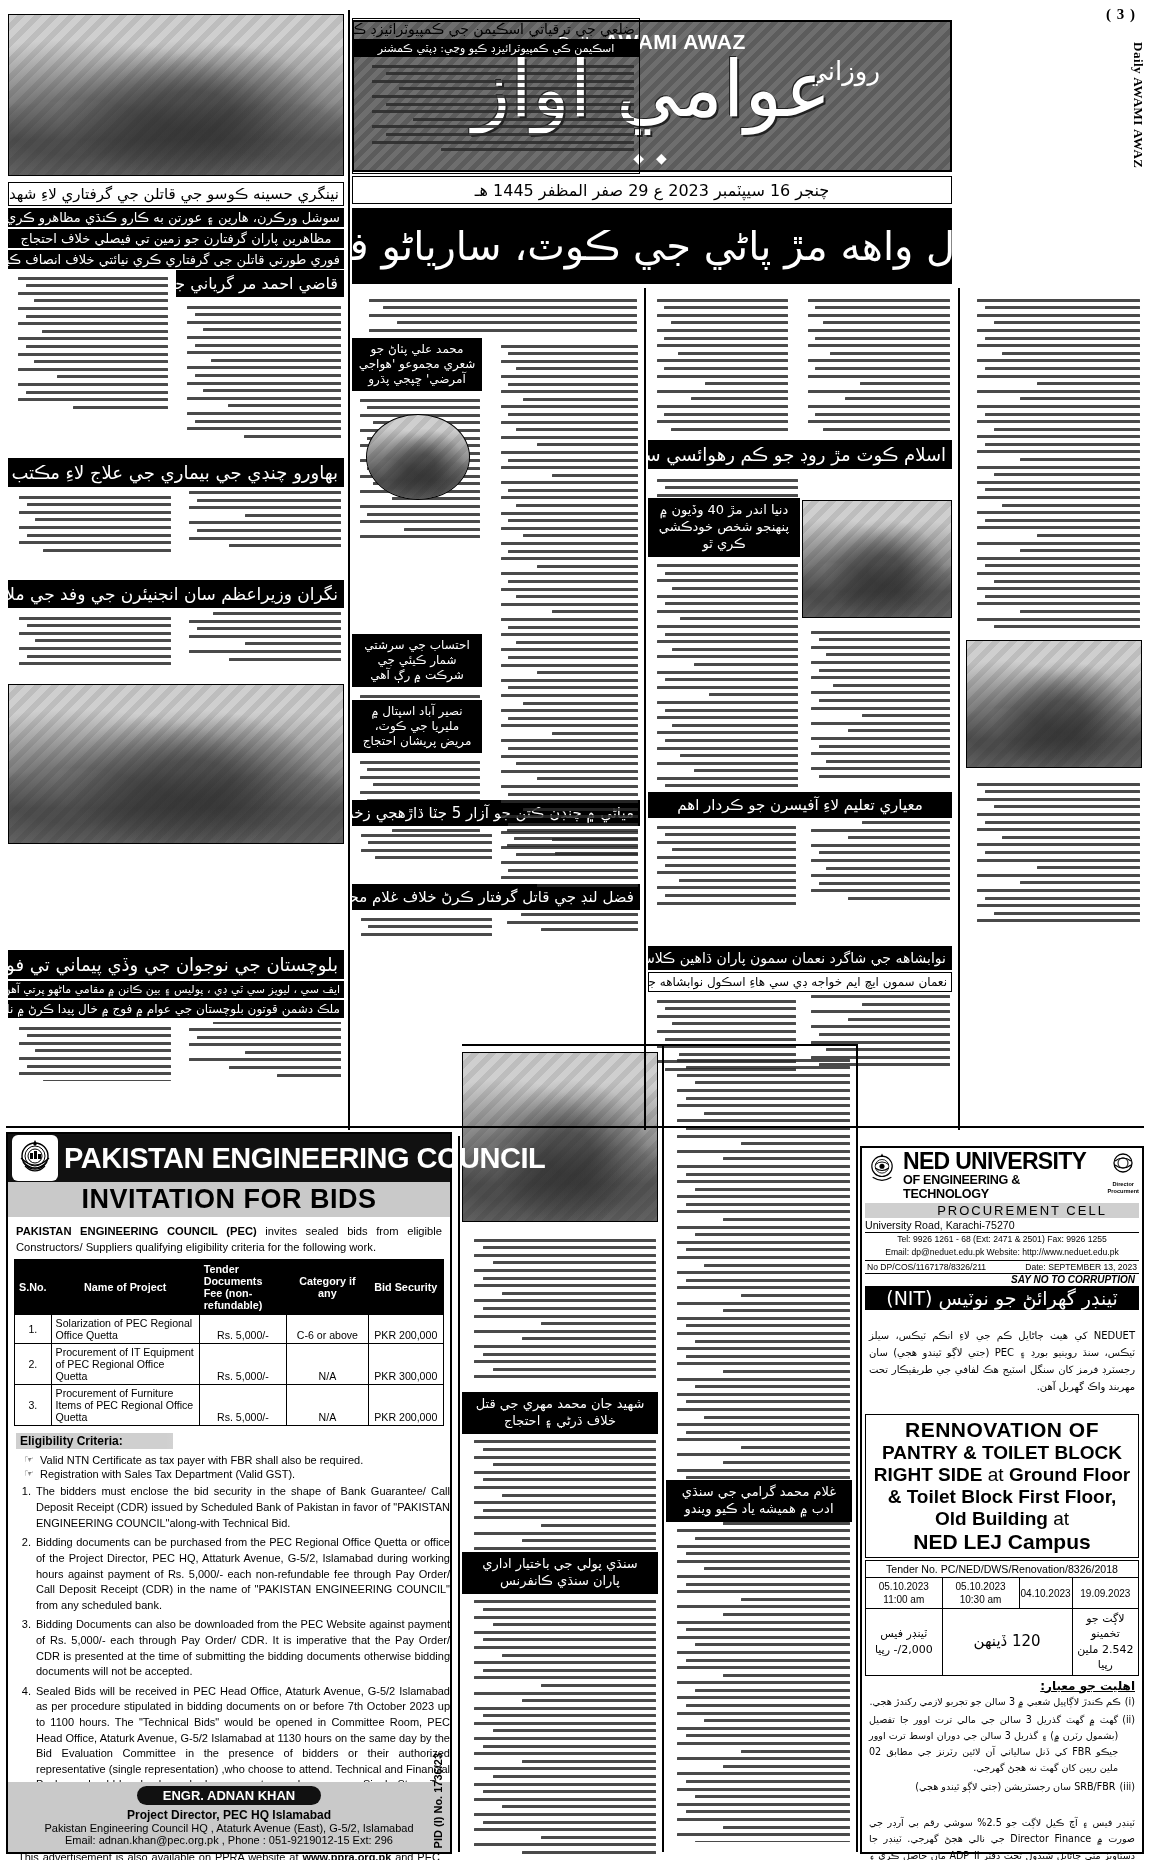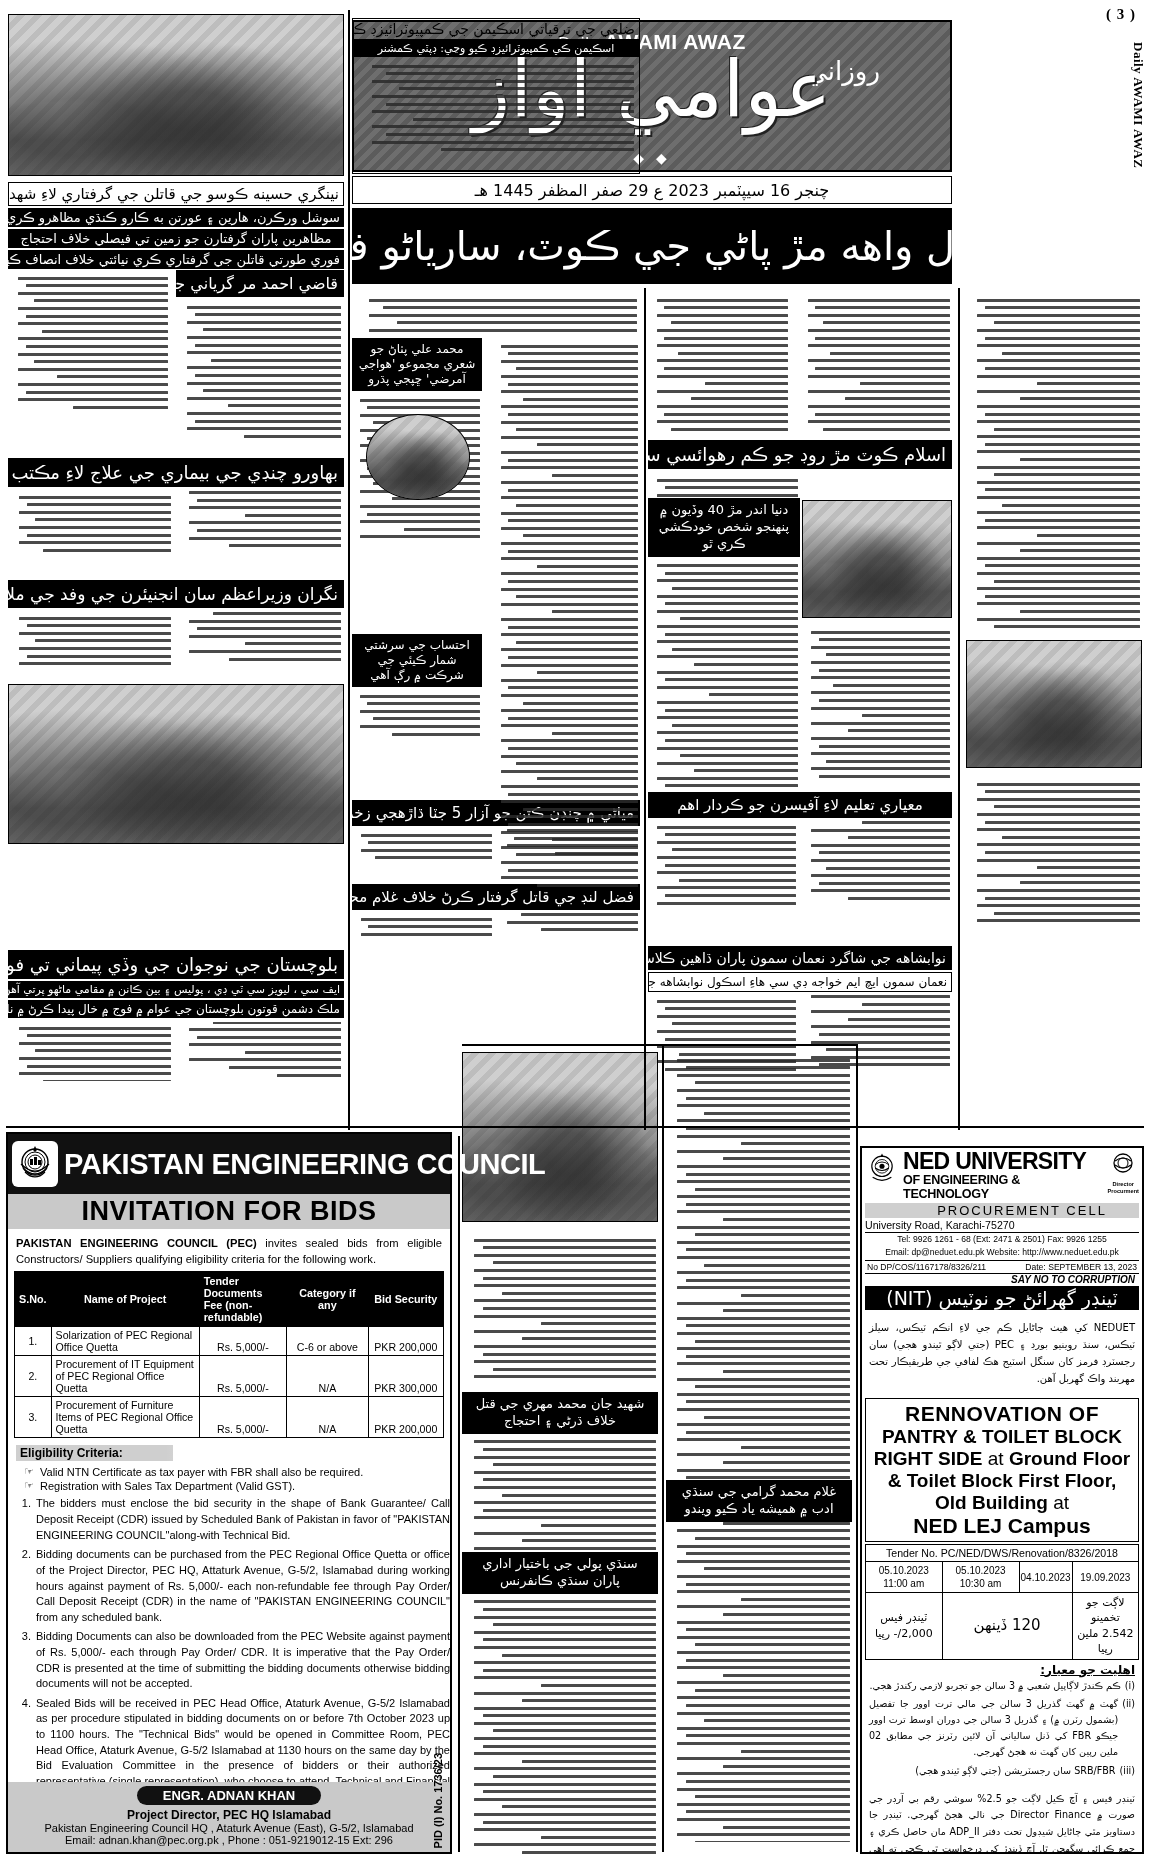--- a/index.html
+++ b/index.html
@@ -129,21 +129,21 @@
   .vrule { position:absolute; width:1.5px; background:#000; }
   .hrule { position:absolute; height:1.5px; background:#000; }
 
   
   .pec {
     position: absolute; left: 6px; top: 1132px;
     width: 446px; height: 722px;
     border: 2px solid #000; background:#fff;
   }
   .pec-head {
-    height: 60px; background:#111; display:flex; align-items:center;
+    height: 48px; background:#111; display:flex; align-items:center;
   }
   .pec-logo {
     width: 46px; height: 46px; margin: 3px 6px 3px 4px;
     border-radius: 6px; background:#fff;
     display:flex;align-items:center;justify-content:center;
     flex: 0 0 auto;
   }
   .pec-logo svg { display:block; }
   .pec-title {
     color:#fff; font: 900 29px "Liberation Sans", sans-serif;
@@ -235,21 +235,21 @@
   .ned-line { border-top:1px solid #000; }
   .ned-tel { text-align:center; font: 400 8.6px "Liberation Sans", sans-serif; line-height:1.35; padding:1px 0; }
   .ned-no { display:flex; justify-content:space-between; font: 400 8.6px "Liberation Sans", sans-serif; padding:1px 2px; }
   .ned-corr { text-align:right; font: italic bold 10px "Liberation Sans", sans-serif; padding-right:4px; }
   .ned-nit {
     background:#000; color:#fff; text-align:center; direction: rtl;
     font: 400 19px "DejaVu Sans", sans-serif; padding: 1px 0; margin-top:1px;
   }
   .ned-urdu-p {
     direction: rtl; text-align: justify; font: 400 10px "DejaVu Sans", sans-serif;
-    line-height: 1.7; padding: 9px 4px;
+    line-height: 1.7; padding: 17px 4px;
   }
   .ned-reno {
     border: 1.5px solid #000; margin: 2px 0; padding: 3px 2px; text-align:center;
   }
   .ned-reno .r1 { font: 900 21px "Liberation Sans", sans-serif; letter-spacing:.5px; }
   .ned-reno .r2 { font: 900 19px "Liberation Sans", sans-serif; }
   .ned-reno .r3 { font: 400 19px "Liberation Sans", sans-serif; }
   .ned-reno .r3 b { font-weight: 900; }
   table.ned-tbl { width:100%; border-collapse: collapse; }
   table.ned-tbl td, table.ned-tbl th {
@@ -479,20 +479,35 @@
     <div class="fake-col" style="padding:3px 2px; height:52px;">
       <div class="fl w95 r"></div>
         <div class="fl w90 r"></div>
         <div class="fl w95 r"></div>
         <div class="fl w85 r"></div>
       <div class="fl w95 r"></div>
         <div class="fl w70 r"></div>
     </div>
   </div>
 
+  <div class="sect" style="left:352px; top:700px; width:130px;">
+    <div class="hl-black" style="font-size:12px; white-space:normal; line-height:1.25;">نصير آباد اسپتال ۾ مليريا جي ڪوٽ، مريض پريشان احتجاج</div>
+    <div class="fake-col" style="padding:3px 2px; height:88px;">
+      <div class="fl w95 r"></div>
+        <div class="fl w90 r"></div>
+        <div class="fl w95 r"></div>
+        <div class="fl w85 r"></div>
+      <div class="fl w95 r"></div>
+        <div class="fl w90 r"></div>
+        <div class="fl w95 r"></div>
+        <div class="fl w60 r"></div>
+      <div class="fl w95 r"></div>
+        <div class="fl w70 r"></div>
+    </div>
+  </div>
 
   <div class="sect" style="left:352px; top:800px; width:288px;">
     <div class="hl-black" style="font-size:15px;">مياڻي ۾ چنڊن ڪتن جو آزار 5 جٽا ڌاڙهجي زخمي</div>
     <div class="fake-col" style="padding:3px 2px; height:60px; column-count:2; column-gap:8px;">
       <div class="fl w95 r"></div>
         <div class="fl w90 r"></div>
         <div class="fl w95 r"></div>
         <div class="fl w85 r"></div>
       <div class="fl w95 r"></div>
         <div class="fl w90 r"></div>

